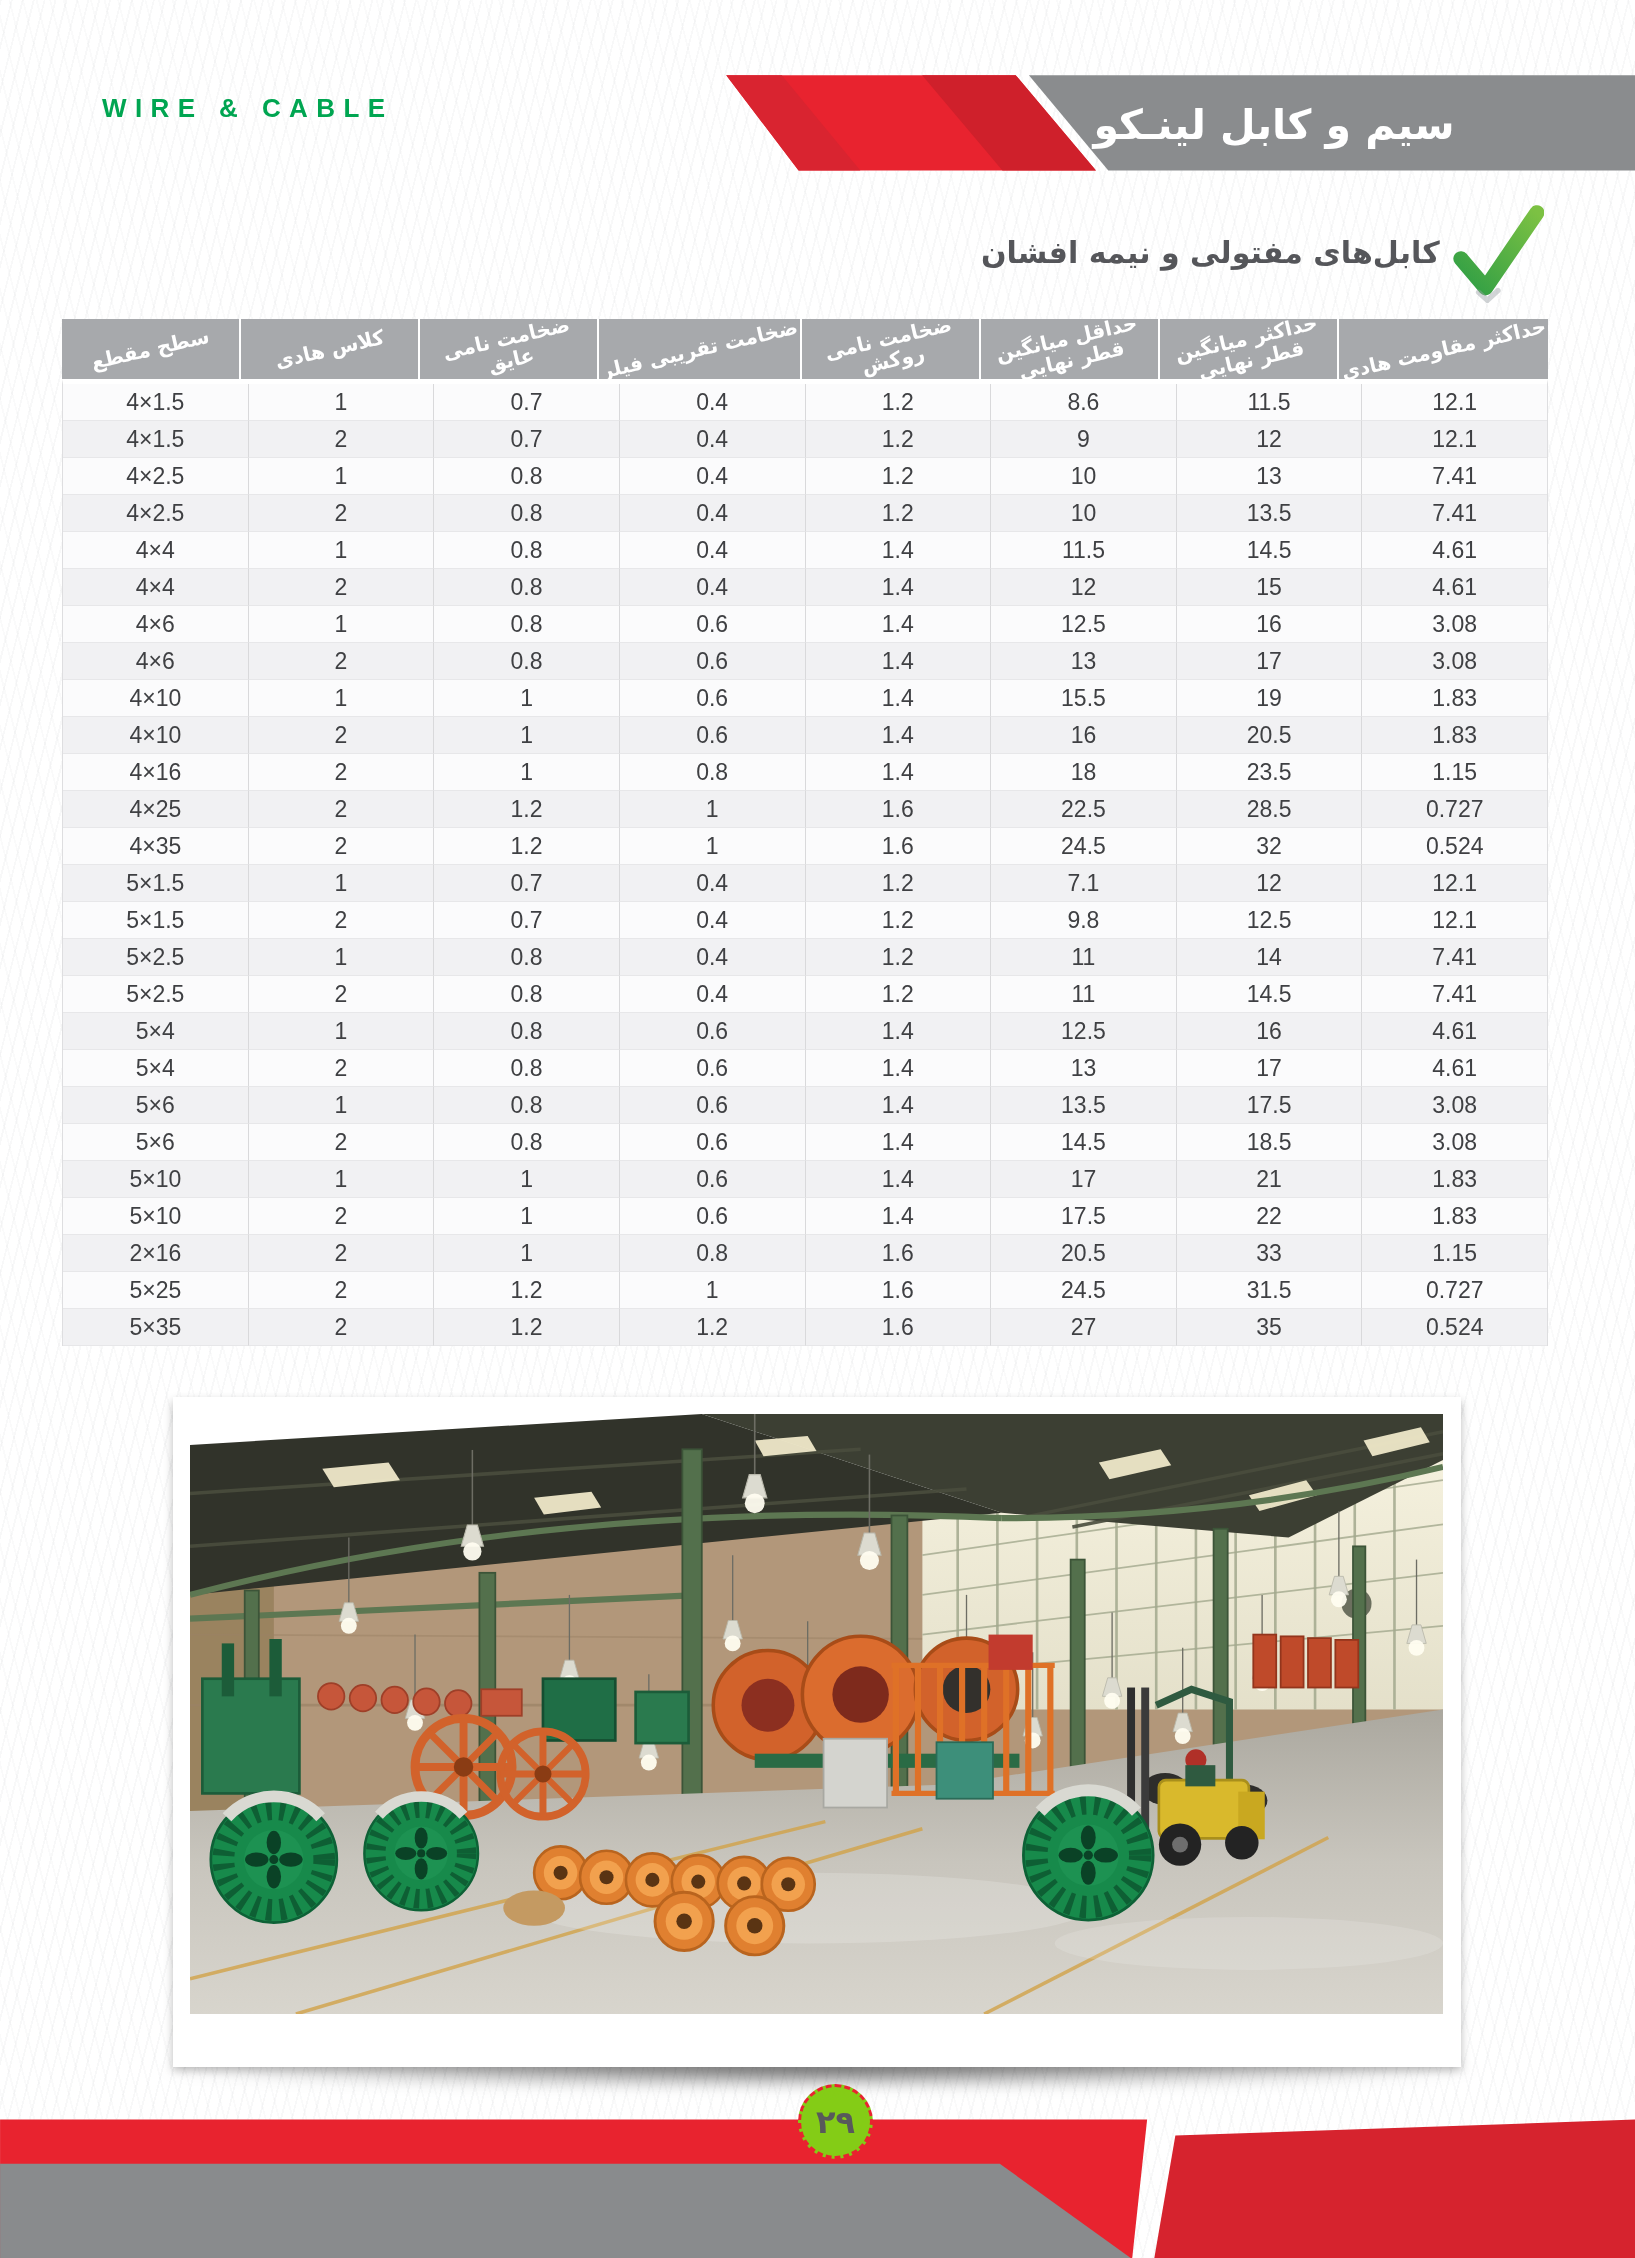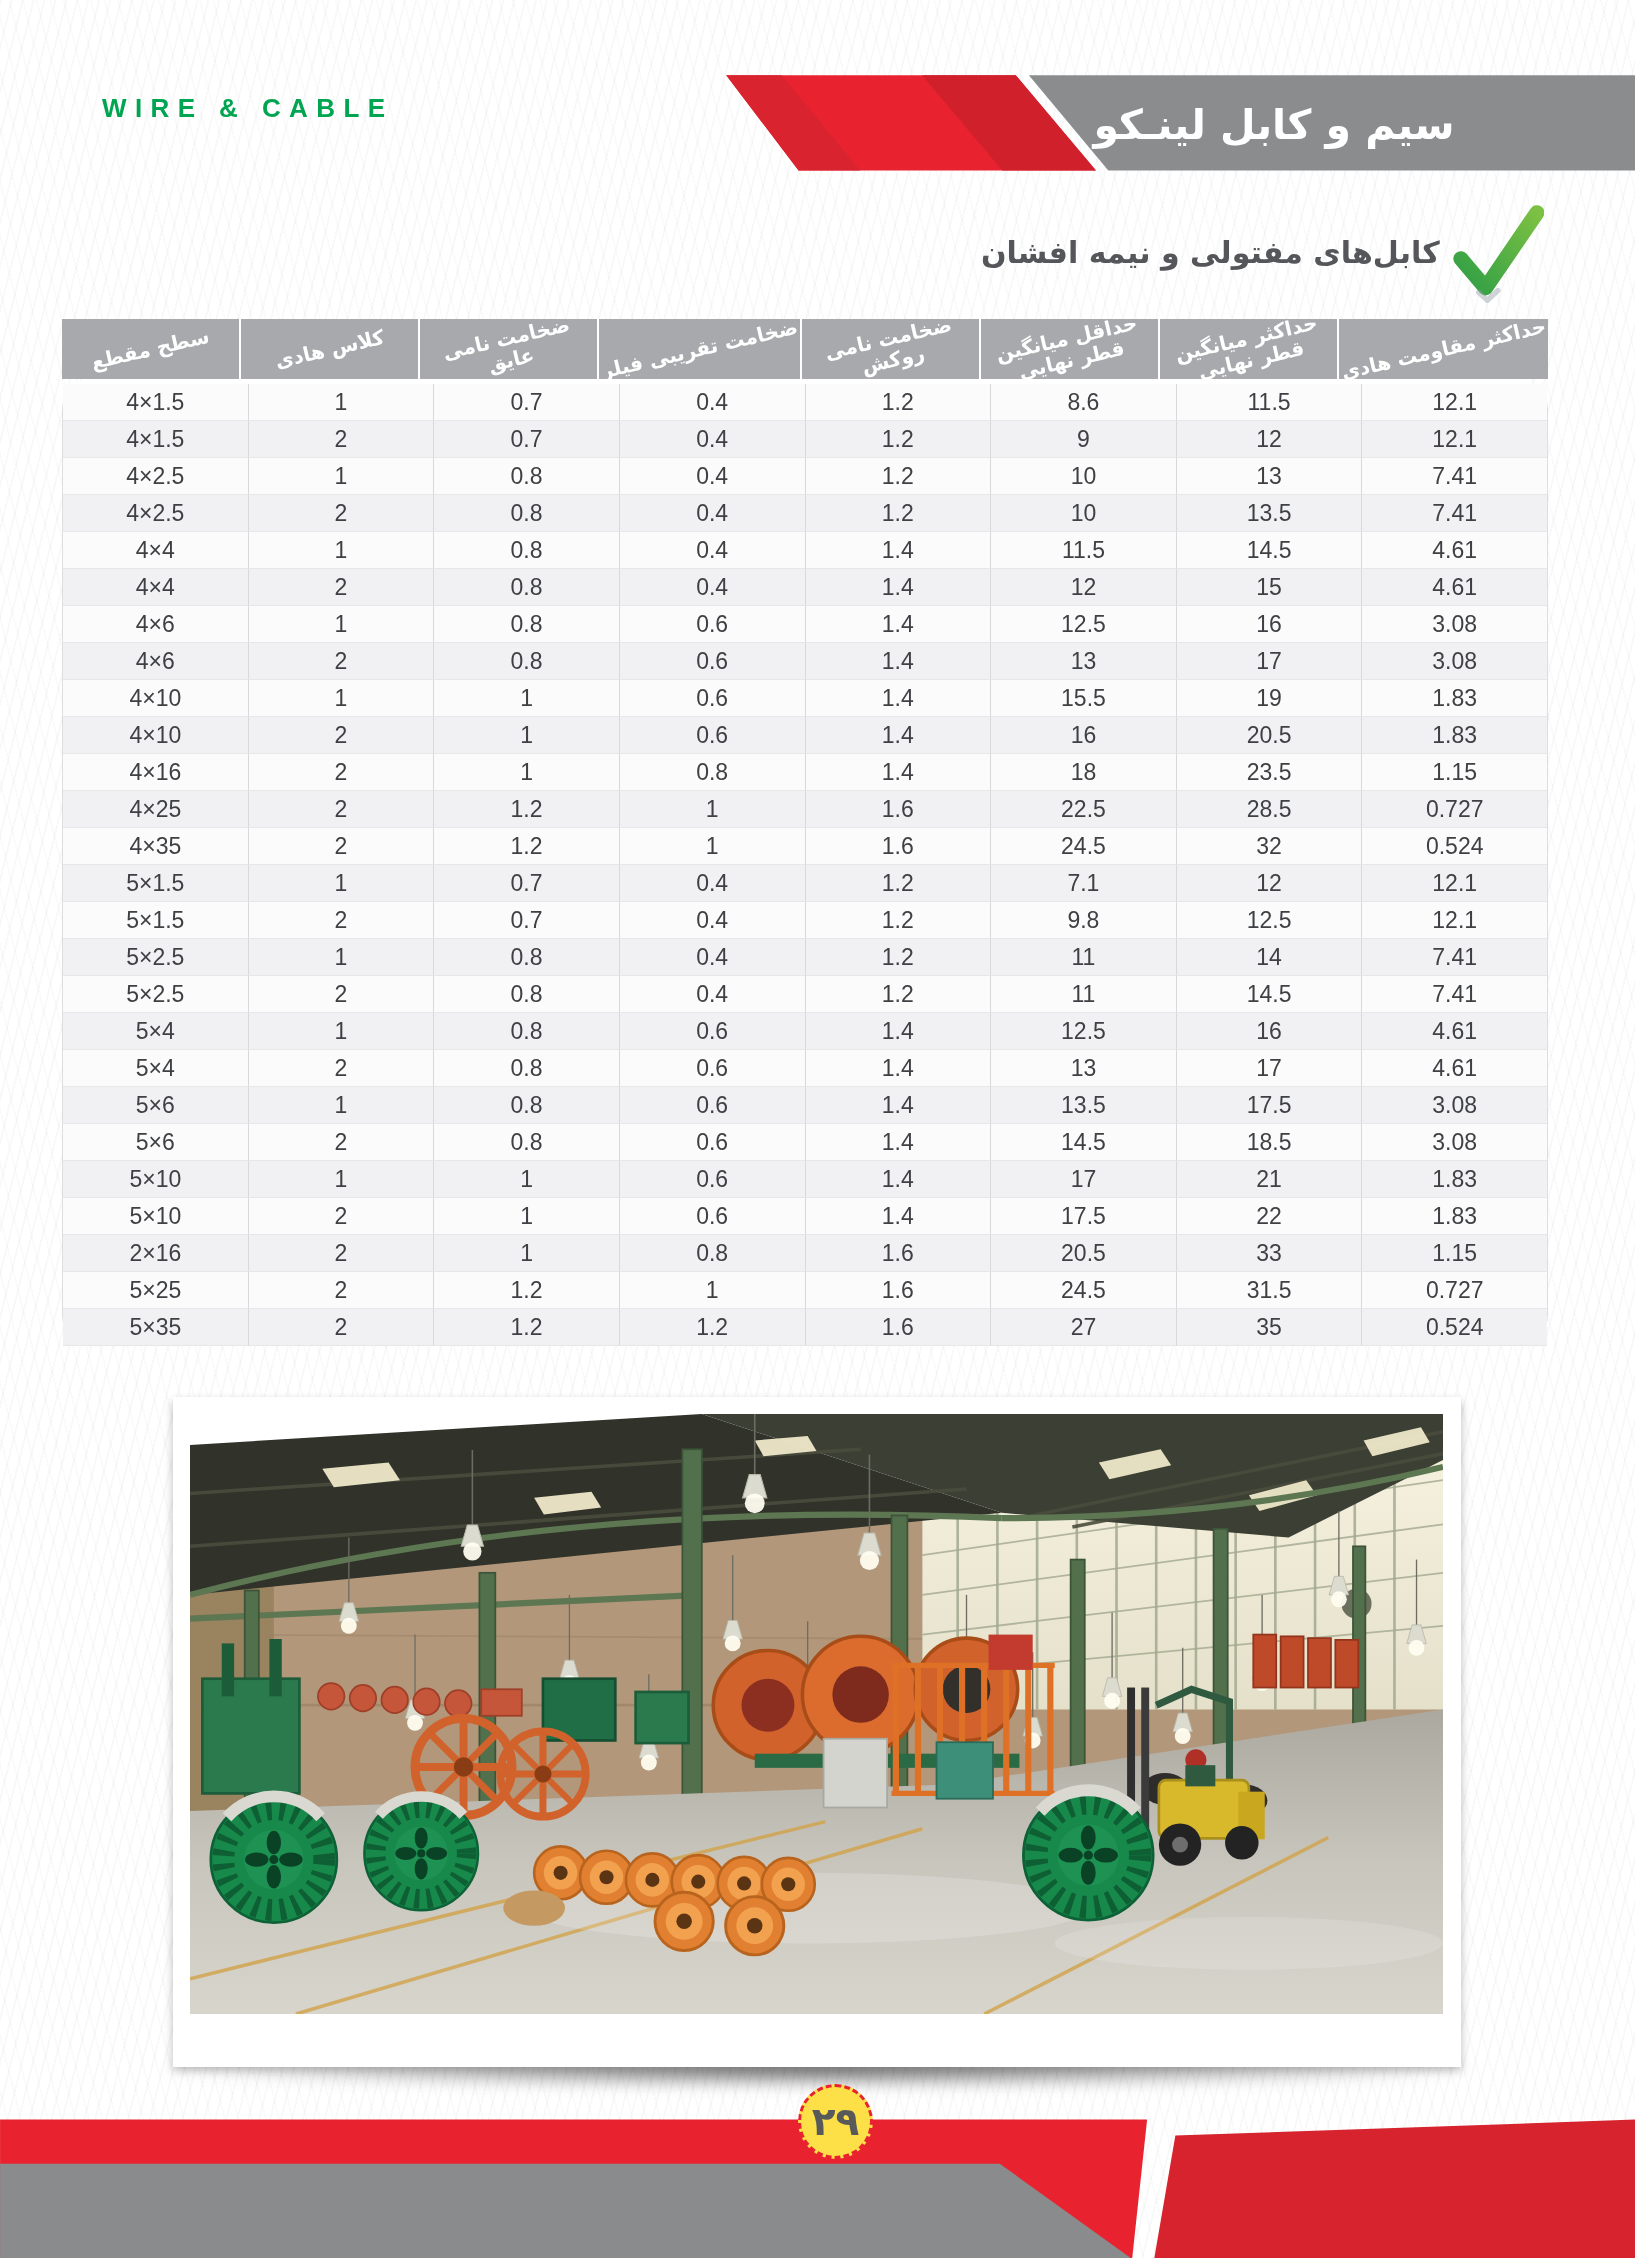--- a/index.html
+++ b/index.html
@@ -53,21 +53,21 @@
   
   .spec-table{position:absolute;left:62px;top:319px;width:1486px;}
   .thead{display:flex;height:60px;background:#a7a9ac;}
   .th{
     flex:1;display:flex;align-items:center;justify-content:center;
     border-left:2.6px solid #ffffff;color:#ffffff;font-weight:bold;font-size:20px;
     font-family:"DejaVu Sans",sans-serif;
   }
   .th:first-child{border-left:none;}
   .th-inner{transform:rotate(-13deg);text-align:center;line-height:1.12;white-space:nowrap;}
-  .tbody{border-top:5.3px solid #ffffff;border-left:0.9px solid #dedee0;border-right:0.9px solid #dedee0;border-radius:31px;}
+  .tbody{border-top:5.3px solid #ffffff;border-left:0.9px solid #dedee0;border-right:0.9px solid #dedee0;}
   .trow{display:flex;height:37px;box-sizing:border-box;}
   .trow:nth-child(odd){background:#fbfbfc;}
   .trow:nth-child(even){background:#f1f1f3;}
   .tcell{
     flex:1;display:flex;align-items:center;justify-content:center;
     font-size:23px;color:#3f4043;border-left:0.9px solid #d9d9db;
     border-bottom:0.9px solid #e7e7e9;box-sizing:border-box;direction:ltr;
   }
   .tcell:first-child{border-left:none;}
 
@@ -80,23 +80,23 @@
   .photo-card{
     position:absolute;left:173px;top:1397px;width:1288px;height:670px;
     background:#ffffff;box-shadow:0 3.5px 8.8px rgba(0,0,0,0.28);
   }
   .factory-photo{position:absolute;left:17px;top:17px;width:1253px;height:600px;display:block;}
 
   
   .footer-svg{position:absolute;left:0;top:2109px;width:1636px;height:150px;}
   .page-badge{
     position:absolute;left:798px;top:2084px;width:69px;height:69px;
-    background:#fde047;border:3.5px dashed #e8232f;border-radius:50%;
+    background:#84cc16;border:3.5px dashed #e8232f;border-radius:50%;
     display:flex;align-items:center;justify-content:center;
-    color:#58595b;font-weight:bold;font-size:39px;
+    color:#58595b;font-weight:bold;font-size:32px;
     font-family:"DejaVu Sans",sans-serif;z-index:5;
   }
 </style>
 </head>
 <body>
 
 <div class="page">
 
   <svg class="banner-svg" viewBox="0 0 1854 250" aria-hidden="true">
     <polygon points="1166,85 1854,85 1854,193 1256,193" fill="#8a8c8e"></polygon>

